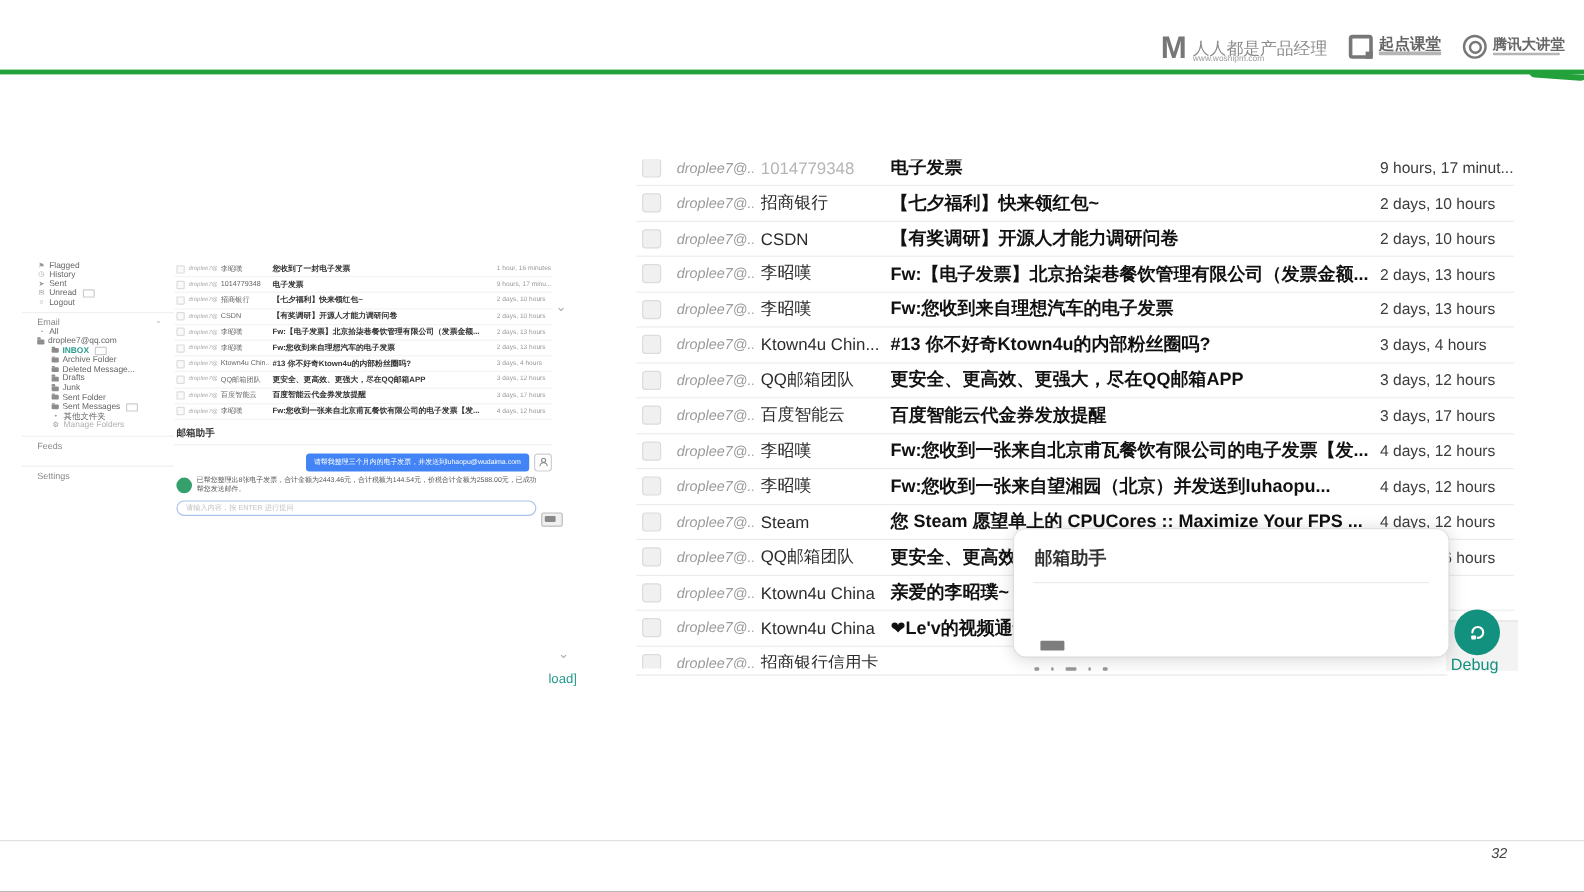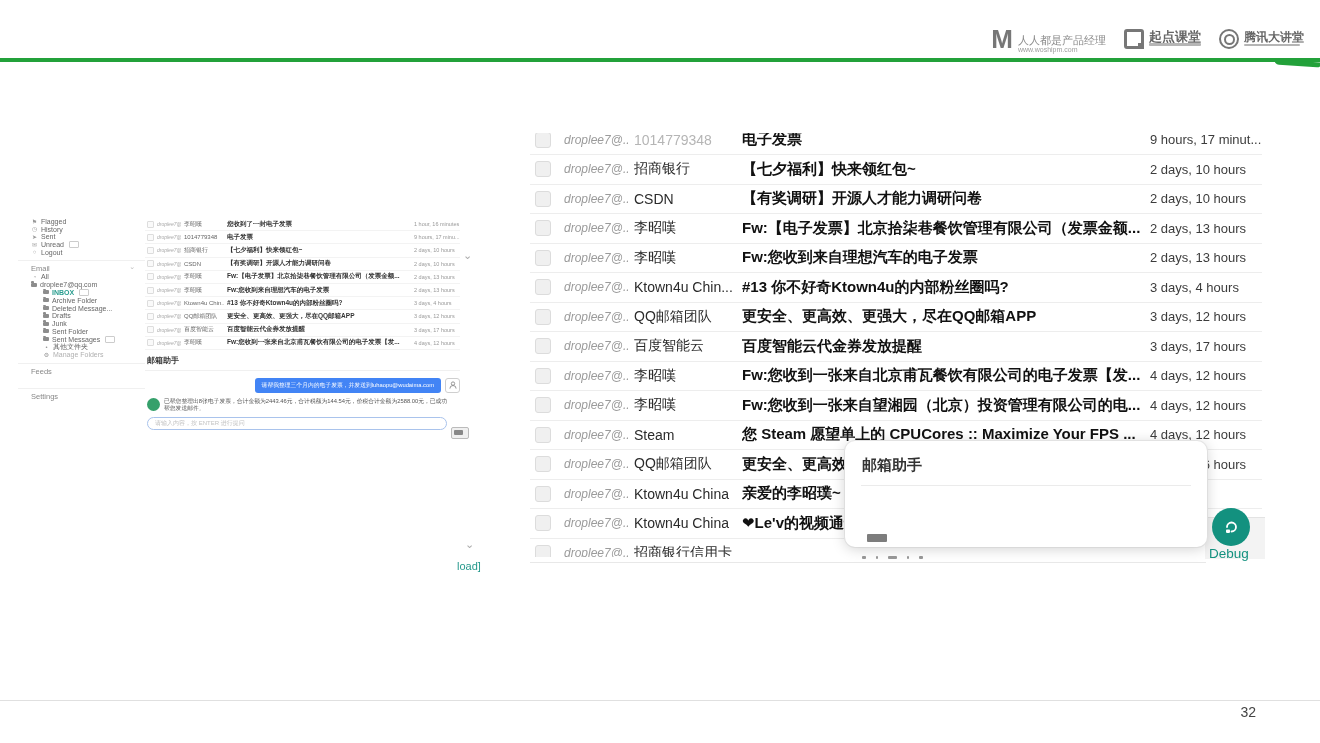--- a/index.html
+++ b/index.html
@@ -6,21 +6,21 @@
   .slide{position:relative;width:1320px;height:743px;background:#fff;overflow:hidden;
          font-family:"Liberation Sans","DejaVu Sans",sans-serif;}
   
   .title{position:absolute;left:21px;top:16px;font-size:23px;font-weight:700;color:#161616;white-space:nowrap;}
   .green-line{position:absolute;left:0;top:58px;width:1320px;height:4px;background:#23a13a;}
   .green-tail{position:absolute;right:-2px;top:61px;width:48px;height:5px;background:#23a13a;transform:rotate(4deg);border-radius:0 0 6px 6px;}
   .logos{position:absolute;top:24px;right:16px;display:flex;align-items:center;gap:18px;color:#8b8b8b;}
   .logo{display:flex;align-items:center;gap:5px;}
   .logo-m{font-size:26px;font-weight:800;color:#777;line-height:22px;}
   .logo-col{display:flex;flex-direction:column;line-height:9px;}
-  .logo-name{font-size:11px;color:#8b8b8b;white-space:nowrap;margin-top:12px;}
+  .logo-name{font-size:14px;color:#8b8b8b;white-space:nowrap;margin-top:12px;}
   .logo-sub{font-size:7px;color:#9d9d9d;white-space:nowrap;}
   .logo-box{position:relative;width:14px;height:14px;border:3px solid #777;border-radius:3px;}
   .logo-box:after{content:"";position:absolute;right:-3px;bottom:-3px;width:6px;height:6px;background:#777;}
   .logo-circle{width:16px;height:16px;border:2px solid #777;border-radius:50%;display:flex;align-items:center;justify-content:center;}
   .logo-circle:after{content:"";width:7px;height:7px;border:2px solid #777;border-radius:50%;}
   .logo-big{font-size:13px;font-weight:700;color:#666;white-space:nowrap;}
   .mini-bar{height:3px;background:#b5b5b5;border-radius:1px;margin-top:2px;}
   
   .mini{position:absolute;left:18px;top:218px;width:442px;height:192px;background:#fff;}
   .msb{position:absolute;left:0;top:0;width:127px;height:192px;font-size:7px;color:#666;overflow:hidden;}
@@ -78,21 +78,21 @@
   .pagin{position:absolute;left:862px;top:556px;display:flex;gap:10px;align-items:flex-end;}
   .pagin span{background:#999;border-radius:1px;height:3px;}
   
   .debug-bg{position:absolute;left:1205px;top:517px;width:60px;height:42px;background:#f3f3f3;z-index:4;}
   .debug-hline{position:absolute;left:1205px;top:517px;width:60px;height:1px;background:#e3e3e3;z-index:4;}
   .debug-btn{position:absolute;left:1212px;top:508px;width:38px;height:38px;border-radius:50%;background:#13917f;
              display:flex;align-items:center;justify-content:center;z-index:6;cursor:pointer;}
   .debug-label{position:absolute;left:1209px;top:546px;font-size:13.5px;color:#13917f;z-index:6;}
   
   .footer-line{position:absolute;left:0;top:700px;width:1320px;height:1px;background:#e0e0e0;}
-  .page-num{position:absolute;right:64px;top:704px;font-size:14px;color:#444;}
+  .page-num{position:absolute;right:64px;top:704px;font-size:12px;color:#444;font-style:italic;}
 </style>
 </head>
 <body>
 
 <div class="slide">
 
   <div class="green-line"></div>
   <div class="green-tail"></div>
 
   <div class="logos">
@@ -357,21 +357,21 @@
         <span class="zcb"></span>
         <span class="zacct">droplee7@...</span>
         <span class="zsender">李昭嘆</span>
         <span class="zsubj">Fw:您收到一张来自北京甫瓦餐饮有限公司的电子发票【发...</span>
         <span class="ztime">4 days, 12 hours</span>
       </div>
     <div class="zrow">
         <span class="zcb"></span>
         <span class="zacct">droplee7@...</span>
         <span class="zsender">李昭嘆</span>
-        <span class="zsubj">Fw:您收到一张来自望湘园（北京）投资管理有限公司的电...</span>
+        <span class="zsubj">Fw:您收到一张来自望湘园（北京）并发送到luhaopu...</span>
         <span class="ztime">4 days, 12 hours</span>
       </div>
     <div class="zrow">
         <span class="zcb"></span>
         <span class="zacct">droplee7@...</span>
         <span class="zsender">Steam</span>
         <span class="zsubj">您 Steam 愿望单上的 CPUCores :: Maximize Your FPS ...</span>
         <span class="ztime">4 days, 12 hours</span>
       </div>
     <div class="zrow">

